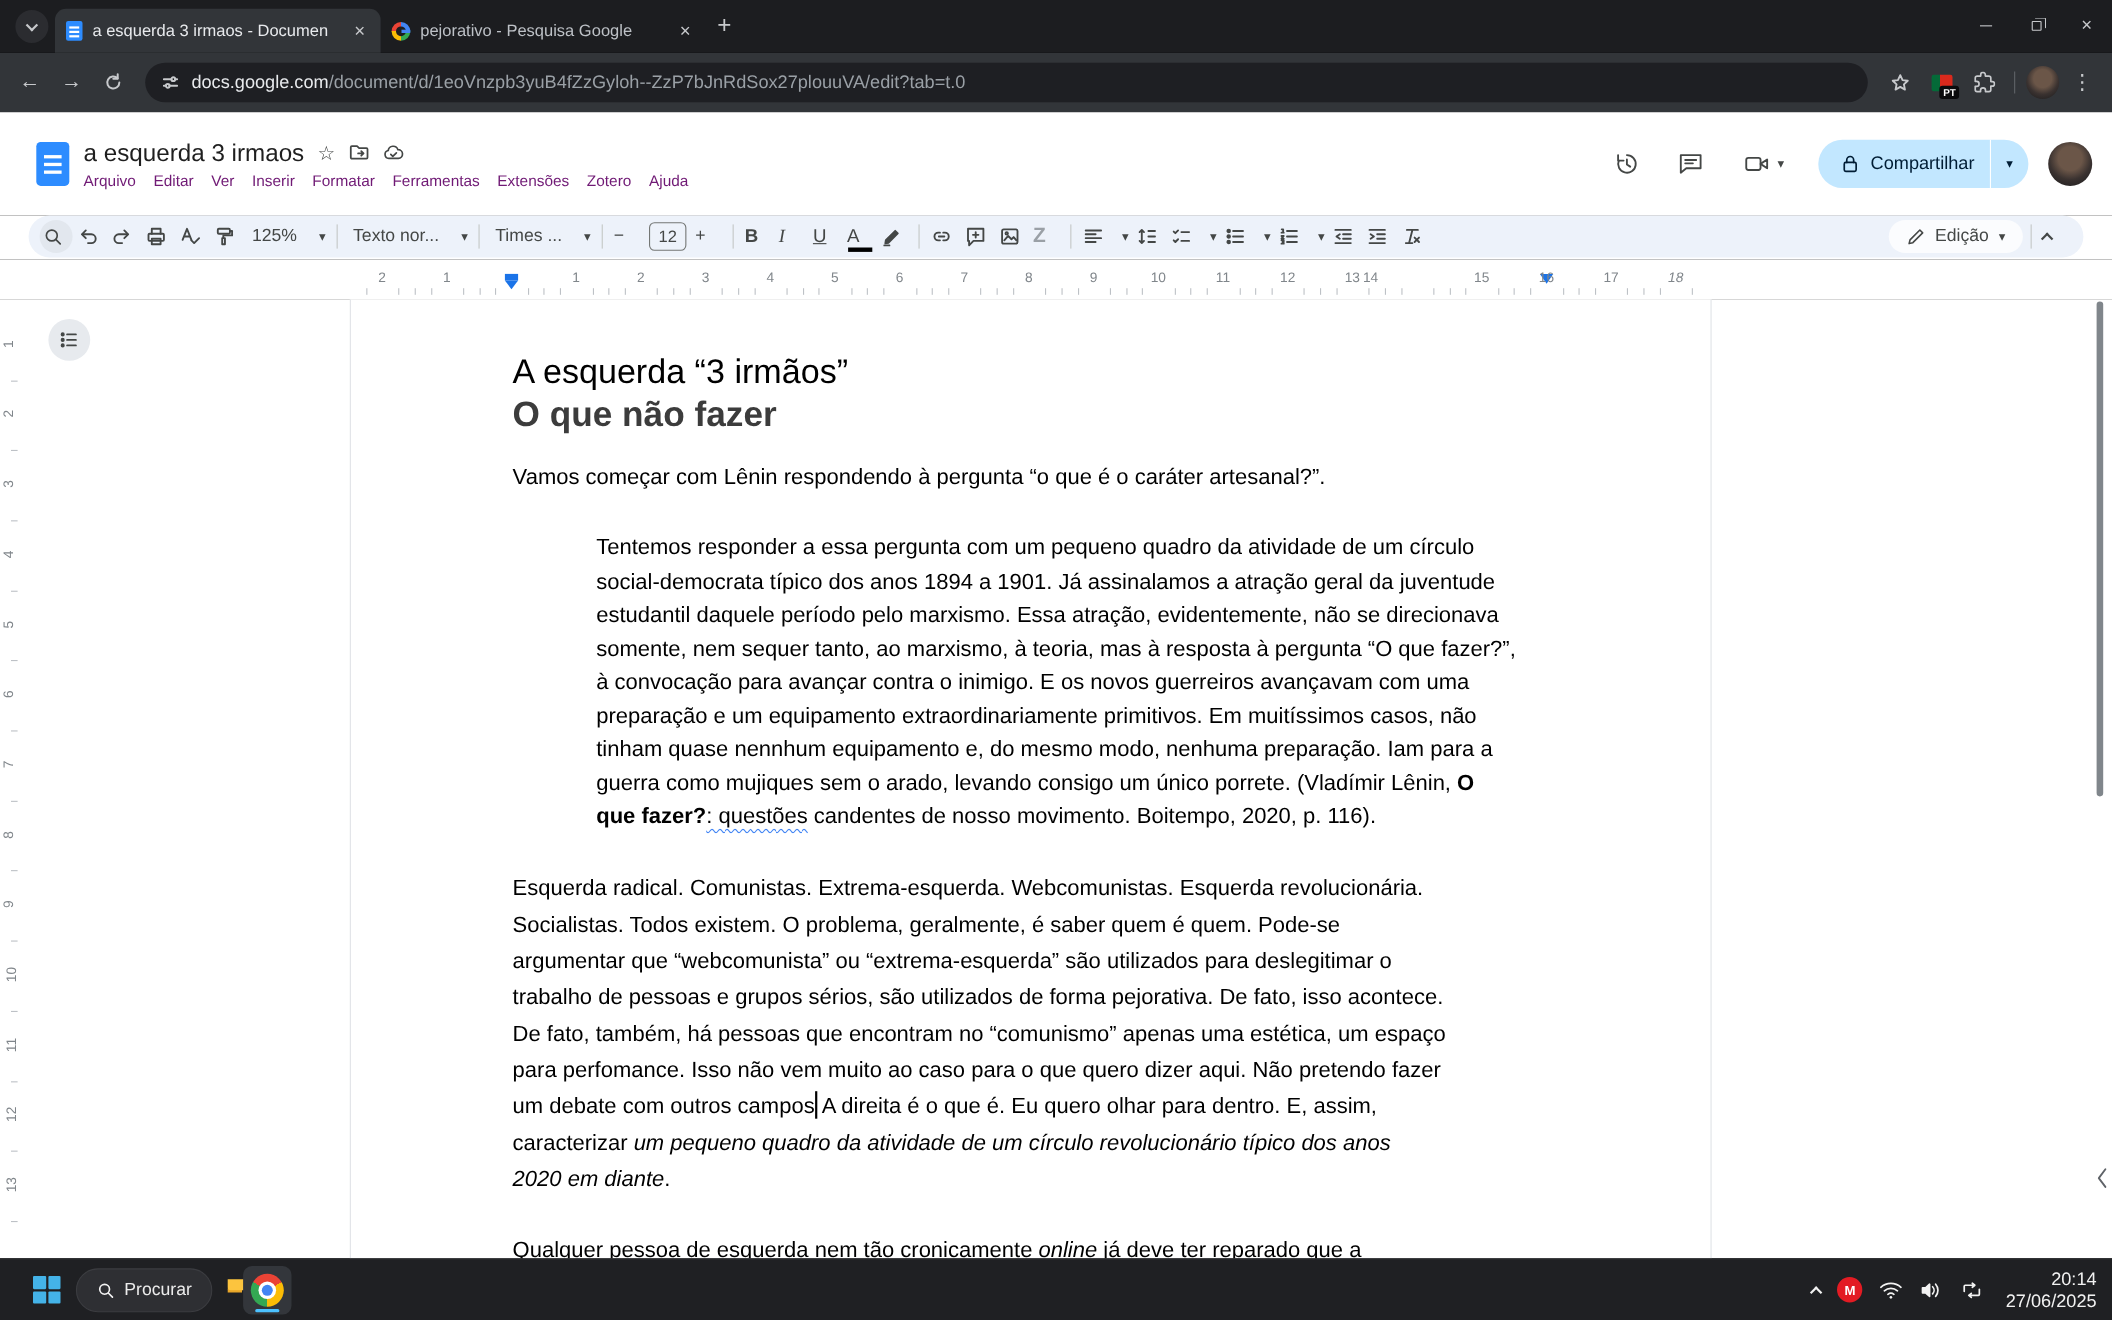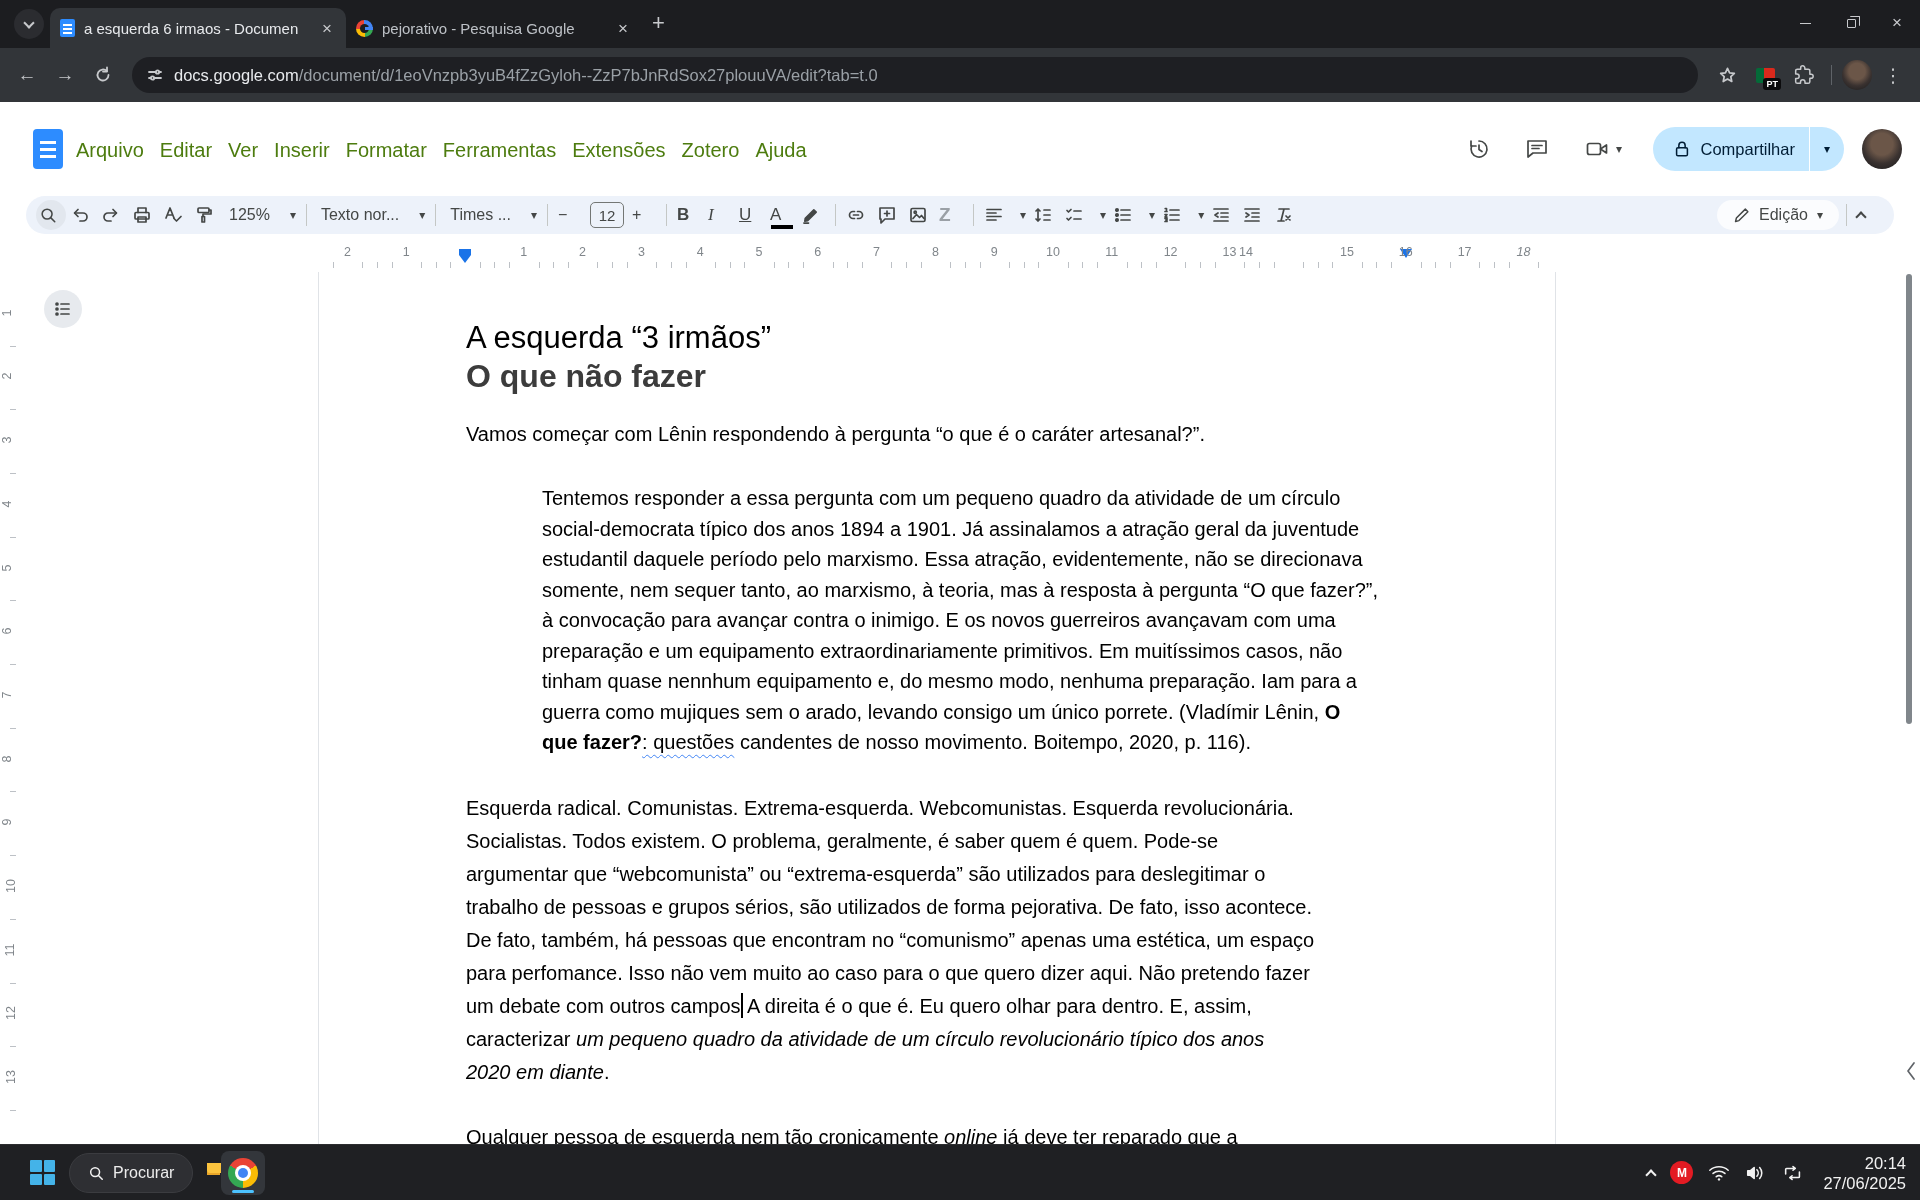--- a/index.html
+++ b/index.html
@@ -44,21 +44,21 @@
 
   
   .docs-header{height:94px;background:#fff;display:flex;align-items:center;padding:0 18px 0 33px}
   .docs-logo{width:30px;height:40px;background:#2d8cff;border-radius:4px;position:relative;flex:0 0 auto}
   .docs-logo::before{content:"";position:absolute;left:7px;top:12px;width:16px;height:3px;background:#fff;box-shadow:0 7px 0 #fff,0 14px 0 #fff}
   .head-text{margin-left:13px}
   .title-row{display:flex;align-items:center;gap:12px}
   .doc-title{font-size:22px;color:#1f1f1f}
   .title-ic{color:#444746;font-size:18px;display:flex;align-items:center}
   .menu-row{display:flex;gap:0;margin-top:3px;margin-left:-8px}
-  .menu-item{font-size:20px;color:#4d7c0f;padding:1px 8px;border-radius:6px}
+  .menu-item{font-size:14px;color:#701a75;padding:1px 8px;border-radius:6px}
   .head-right{margin-left:auto;display:flex;align-items:center;gap:14px}
   .hbtn{width:44px;height:44px;border-radius:50%;display:flex;align-items:center;justify-content:center}
   svg.gd{stroke:#444746;fill:none;stroke-width:1.7;stroke-linecap:round;stroke-linejoin:round}
   .drop{font-size:12px;color:#444746}
   .share{height:44px;background:var(--share_bg,#c2e7ff);border-radius:22px;display:flex;align-items:center;margin:0 4px}
   .share-main{display:flex;align-items:center;gap:10px;padding:0 14px 0 20px;font-size:16.5px;font-weight:500;color:var(--share_fg,#001d35)}
   .share-sep{width:1px;height:44px;background:#fff}
   .share-dd{padding:0 14px;color:var(--share_fg,#001d35);font-size:12px}
   .avatar.big{width:40px;height:40px}
 
@@ -132,21 +132,21 @@
 <body>
 
 <div class="screen">
 
   <div class="tabstrip">
     <div class="tabsearch">
         <span class="chev"></span>
       </div>
     <div class="tab active">
       <span class="docs-fav"></span>
-      <span class="t-title">a esquerda 6 irmaos - Documen</span>
+      <span class="t-title">a esquerda 3 irmaos - Documen</span>
       <span class="t-close">×</span>
     </div>
     <div class="tab">
       <span class="g-fav"></span>
       <span class="t-title">pejorativo - Pesquisa Google</span>
       <span class="t-close">×</span>
     </div>
     <div class="newtab">+</div>
     <div class="wincontrols">
       <div class="winbtn">
@@ -192,20 +192,36 @@
         </svg>
     </div>
     <span class="divider-v"></span>
     <div class="avatar"></div>
     <div class="navbtn">⋮</div>
   </div>
 
   <div class="docs-header">
     <div class="docs-logo"></div>
     <div class="head-text">
+      <div class="title-row">
+        <span class="doc-title">a esquerda 3 irmaos</span>
+        <span class="title-ic">☆</span>
+        <span class="title-ic">
+          <svg class="gd" width="19" height="19" viewBox="0 0 20 20">
+              <path d="M2 5a1 1 0 0 1 1-1h5l2 2h7a1 1 0 0 1 1 1v8a1 1 0 0 1-1 1H3a1 1 0 0 1-1-1z"></path>
+              <path d="M9 11h5M12 8.8l2.2 2.2L12 13.2"></path>
+            </svg>
+        </span>
+        <span class="title-ic">
+          <svg class="gd" width="20" height="20" viewBox="0 0 22 20">
+              <path d="M6 15.5a4 4 0 0 1-.6-7.9 5 5 0 0 1 9.7-.8 3.8 3.8 0 0 1 .5 8.7z"></path>
+              <path d="M8 11.5l2 2 3.6-3.6"></path>
+            </svg>
+        </span>
+      </div>
       <nav class="menu-row">
           <span class="menu-item">Arquivo</span>
           <span class="menu-item">Editar</span>
           <span class="menu-item">Ver</span>
           <span class="menu-item">Inserir</span>
           <span class="menu-item">Formatar</span>
           <span class="menu-item">Ferramentas</span>
           <span class="menu-item">Extensões</span>
           <span class="menu-item">Zotero</span>
           <span class="menu-item">Ajuda</span>

